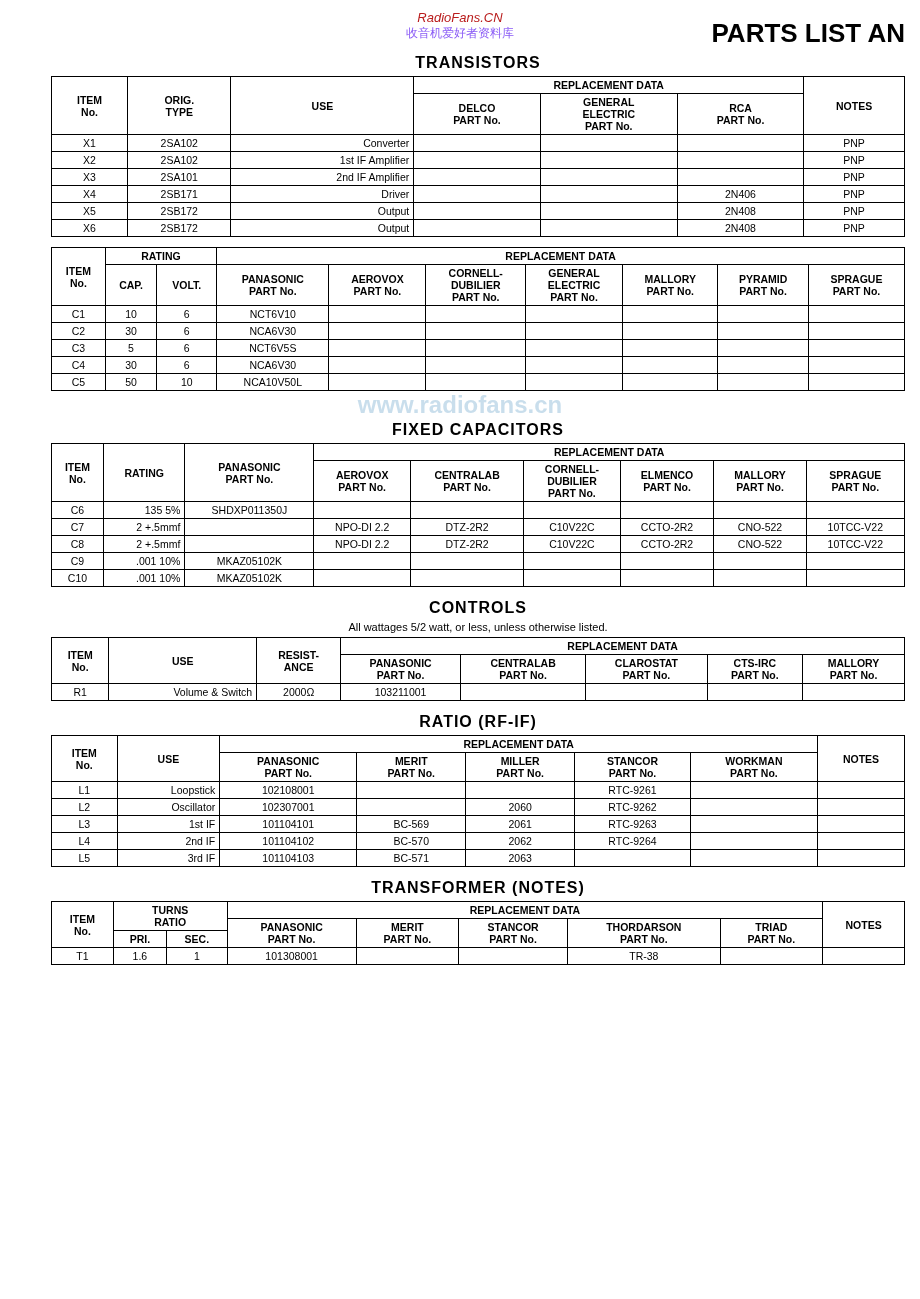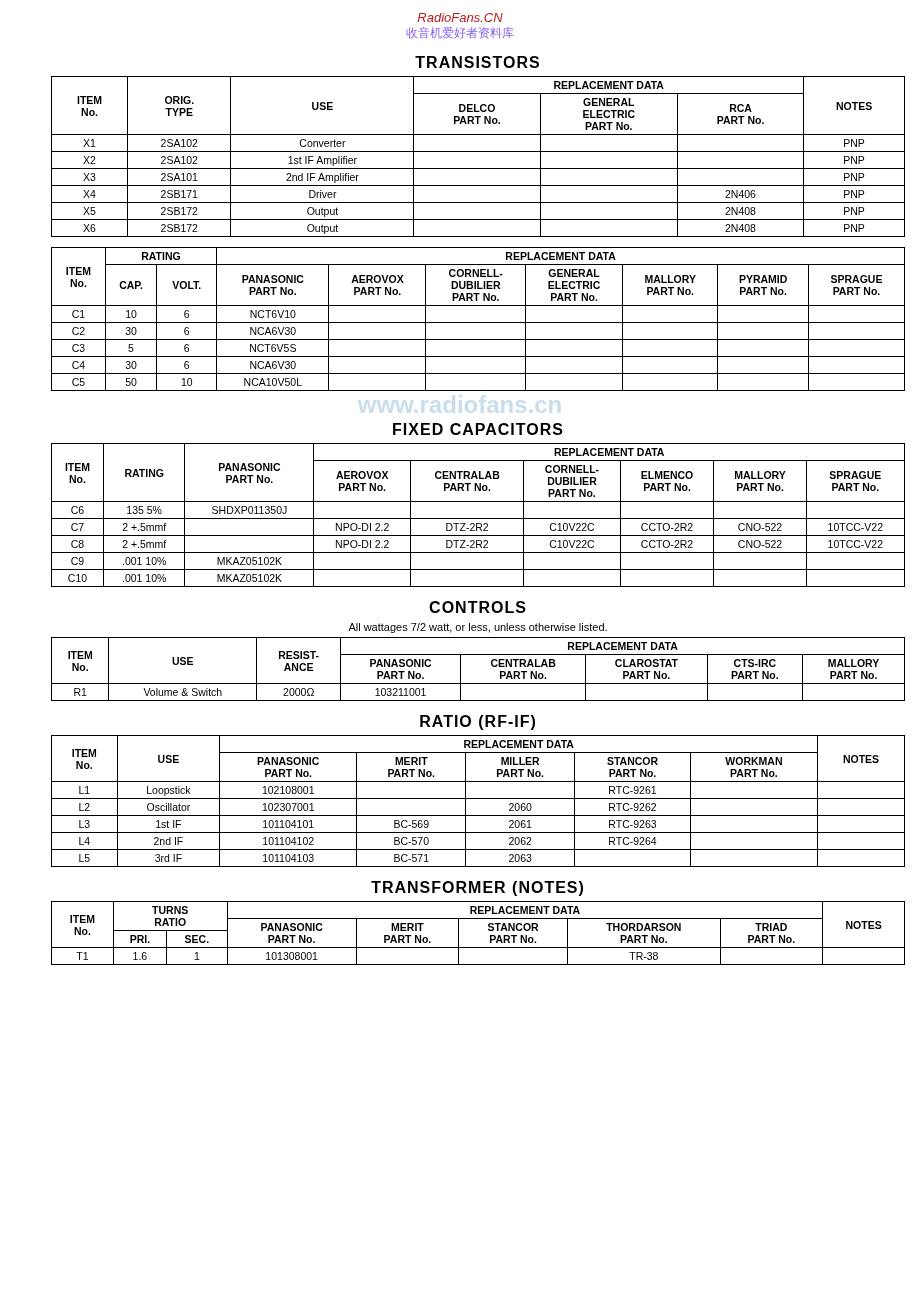--- a/index.html
+++ b/index.html
@@ -51,38 +51,39 @@
       width: 100%;
       border-collapse: collapse;
       font-size: 10.5px;
     }
     th, td {
       border: 1px solid #000;
       padding: 2px 4px;
       text-align: center;
       vertical-align: middle;
     }
-    td.left { text-align: center; }
+    td.left { text-align: right; }
     .section { margin-bottom: 10px; padding-left: 36px; }
     .parts-list-title {
       position: absolute;
       top: 8px;
       right: 0;
       font-size: 26px;
       font-weight: bold;
     }
   </style>
 </head>
 <body>
 
 <div style="position:relative;">
   <div class="header">
     <div class="site-name">RadioFans.CN</div>
     <div class="site-sub">收音机爱好者资料库</div>
   </div>
+  <div class="parts-list-title">PARTS LIST AN</div>
 </div>
 
 <div class="section">
   <div class="section-title">TRANSISTORS</div>
   <table>
     <thead>
       <tr>
         <th rowspan="2">ITEM<br>No.</th>
         <th rowspan="2">ORIG.<br>TYPE</th>
         <th rowspan="2">USE</th>
@@ -315,21 +316,21 @@
     <td></td>
     <td></td>
     <td></td>
   </tr>
       </tbody>
   </table>
 </div>
 
 <div class="section">
   <div class="section-title">CONTROLS</div>
-  <div class="sub-title">All wattages 7/2 watt, or less, unless otherwise listed.</div>
+  <div class="sub-title">All wattages 5/2 watt, or less, unless otherwise listed.</div>
   <table>
     <thead>
       <tr>
         <th rowspan="2">ITEM<br>No.</th>
         <th rowspan="2">USE</th>
         <th rowspan="2">RESIST-<br>ANCE</th>
         <th colspan="5">REPLACEMENT  DATA</th>
       </tr>
       <tr>
         <th>PANASONIC<br>PART No.</th>

